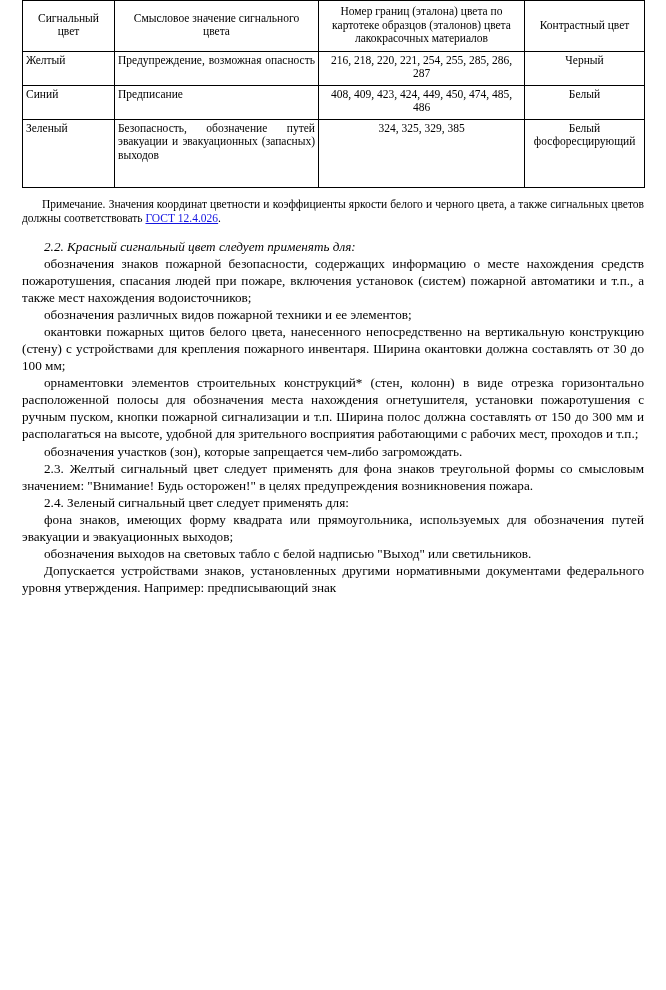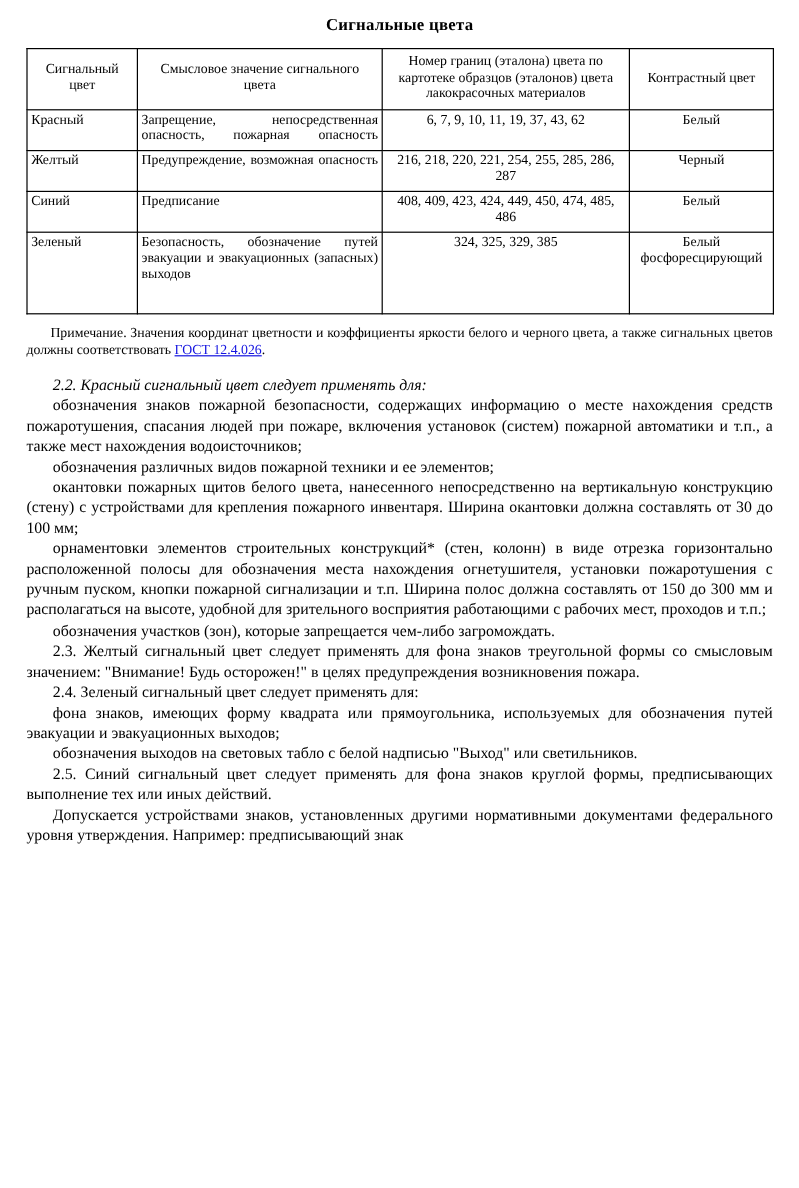--- a/index.html
+++ b/index.html
@@ -101,45 +101,38 @@
   a.gost {
     color: #1414e0;
     text-decoration: underline;
   }
 </style>
 </head>
 <body>
 
 <div class="page">
 
-  <div class="doc-title">Сигнальные цвета</div>
 
   <div class="table-wrap">
     <table class="signal-table">
       <colgroup>
         <col class="col-1">
         <col class="col-2">
         <col class="col-3">
         <col class="col-4">
       </colgroup>
       <thead>
         <tr>
           <th>Сигнальный цвет</th>
           <th>Смысловое значение сигнального цвета</th>
           <th>Номер границ (эталона) цвета по картотеке образцов (эталонов) цвета лакокрасочных материалов</th>
           <th>Контрастный цвет</th>
         </tr>
       </thead>
       <tbody>
-        <tr class="row-red">
-          <td class="c-name">Красный</td>
-          <td class="c-mean">Запрещение, непосредственная опасность, пожарная опасность</td>
-          <td class="c-num">6, 7, 9, 10, 11, 19, 37, 43, 62</td>
-          <td class="c-contr">Белый</td>
-        </tr>
         <tr class="row-yellow">
           <td class="c-name">Желтый</td>
           <td class="c-mean">Предупреждение, возможная опасность</td>
           <td class="c-num">216, 218, 220, 221, 254, 255, 285, 286, 287</td>
           <td class="c-contr">Черный</td>
         </tr>
         <tr class="row-blue">
           <td class="c-name">Синий</td>
           <td class="c-mean">Предписание</td>
           <td class="c-num">408, 409, 423, 424, 449, 450, 474, 485, 486</td>
@@ -164,16 +157,15 @@
   <p class="para">орнаментовки элементов строительных конструкций* (стен, колонн) в виде отрезка горизонтально расположенной полосы для обозначения места нахождения огнетушителя, установки пожаротушения с ручным пуском, кнопки пожарной сигнализации и т.п. Ширина полос должна составлять от 150 до 300 мм и располагаться на высоте, удобной для зрительного восприятия работающими с рабочих мест, проходов и т.п.;</p>
   <p class="para nojust">обозначения участков (зон), которые запрещается чем-либо загромождать.</p>
 
 
   <p class="para">2.3. Желтый сигнальный цвет следует применять для фона знаков треугольной формы со смысловым значением: "Внимание! Будь осторожен!" в целях предупреждения возникновения пожара.</p>
   <p class="para nojust">2.4. Зеленый сигнальный цвет следует применять для:</p>
   <p class="para">фона знаков, имеющих форму квадрата или прямоугольника, используемых для обозначения путей эвакуации и эвакуационных выходов;</p>
 
 
   <p class="para">обозначения выходов на световых табло с белой надписью "Выход" или светильников.</p>
-  <p class="para">2.5. Синий сигнальный цвет следует применять для фона знаков круглой формы, предписывающих выполнение тех или иных действий.</p>
   <p class="para">Допускается устройствами знаков, установленных другими нормативными документами федерального уровня утверждения. Например: предписывающий знак</p>
 
 </div>
 
 </body></html>

